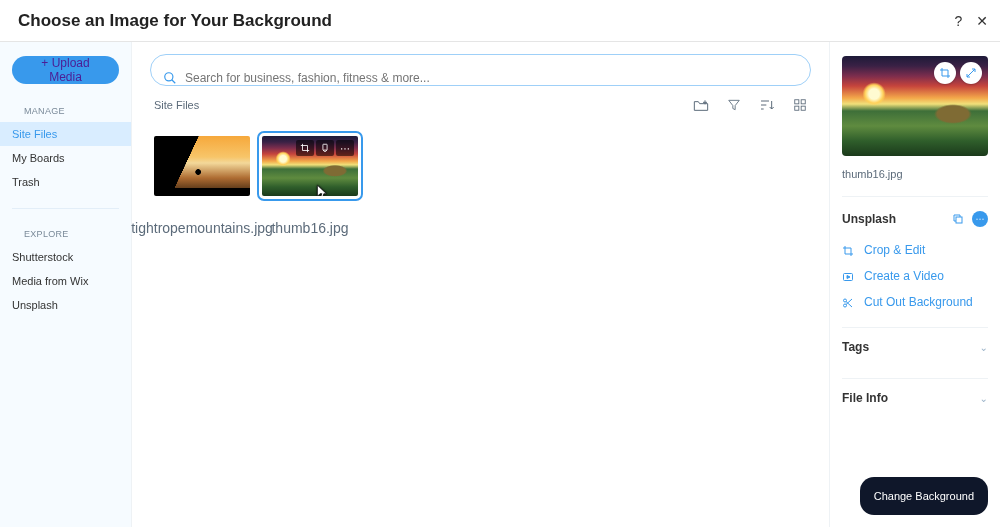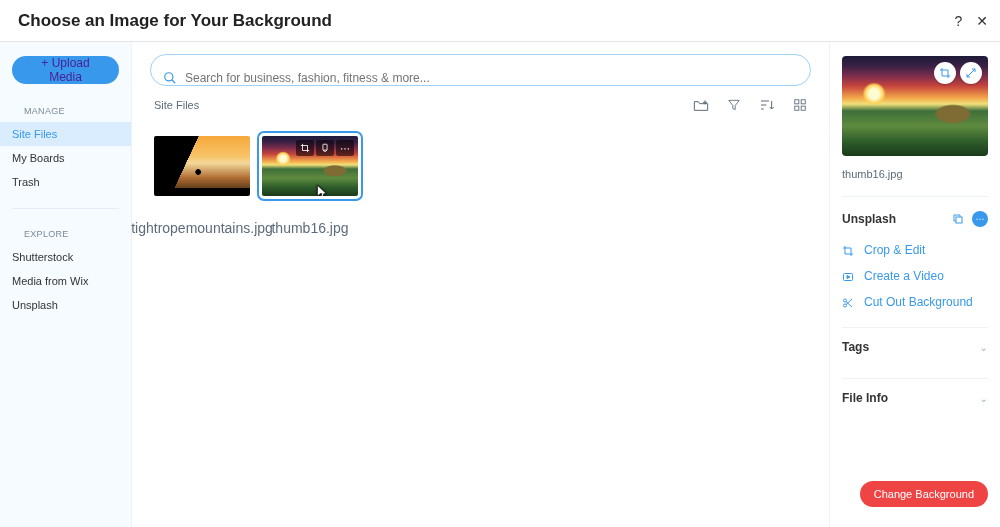--- a/index.html
+++ b/index.html
@@ -60,21 +60,21 @@
   .actions-head { display: flex; align-items: center; justify-content: space-between; border-top: 1px solid #eef2f5; padding-top: 14px; margin-bottom: 10px; }
   .actions-head .t { font-size: 12px; font-weight: 700; color: #333; }
   .actions-head .r { display: flex; align-items: center; gap: 8px; color: #3899ec; font-size: 11px; }
   .actions-head .more { width: 16px; height: 16px; border-radius: 50%; background: #3899ec; color: #fff; font-size: 9px; display: flex; align-items: center; justify-content: center;}
   .action { display: flex; align-items: flex-end; gap: 8px; color: #3899ec; font-size: 12px; padding: 6px 0; cursor: pointer; }
   .action .ic { width: 14px; text-align: center; }
   .section { border-top: 1px solid #eef2f5; margin-top: 12px; padding: 12px 0; display: flex; justify-content: space-between; align-items: center; cursor: pointer; }
   .section .t { font-size: 12px; color: #333; font-weight: 700; text-align: center; }
   .section .chev { color: #9bb3c9; font-size: 10px; }
   
-  .footer-btn { position: absolute; bottom: 20px; right: 12px; background: #ef4444; color: #fff; border: none; border-radius: 14px; height: 26px; padding: 0 14px; font-size: 11px; cursor: pointer; }
+  .footer-btn { position: absolute; bottom: 12px; right: 12px; background: #0f172a; color: #fff; border: none; border-radius: 14px; height: 38px; padding: 0 14px; font-size: 11px; cursor: pointer; }
   svg { display: block; }
 </style>
 </head>
 <body>
 
 <div class="header">
   <h1>Choose an Image for Your Background</h1>
   <div class="header-right">
     <span>?</span>
     <span>✕</span>

